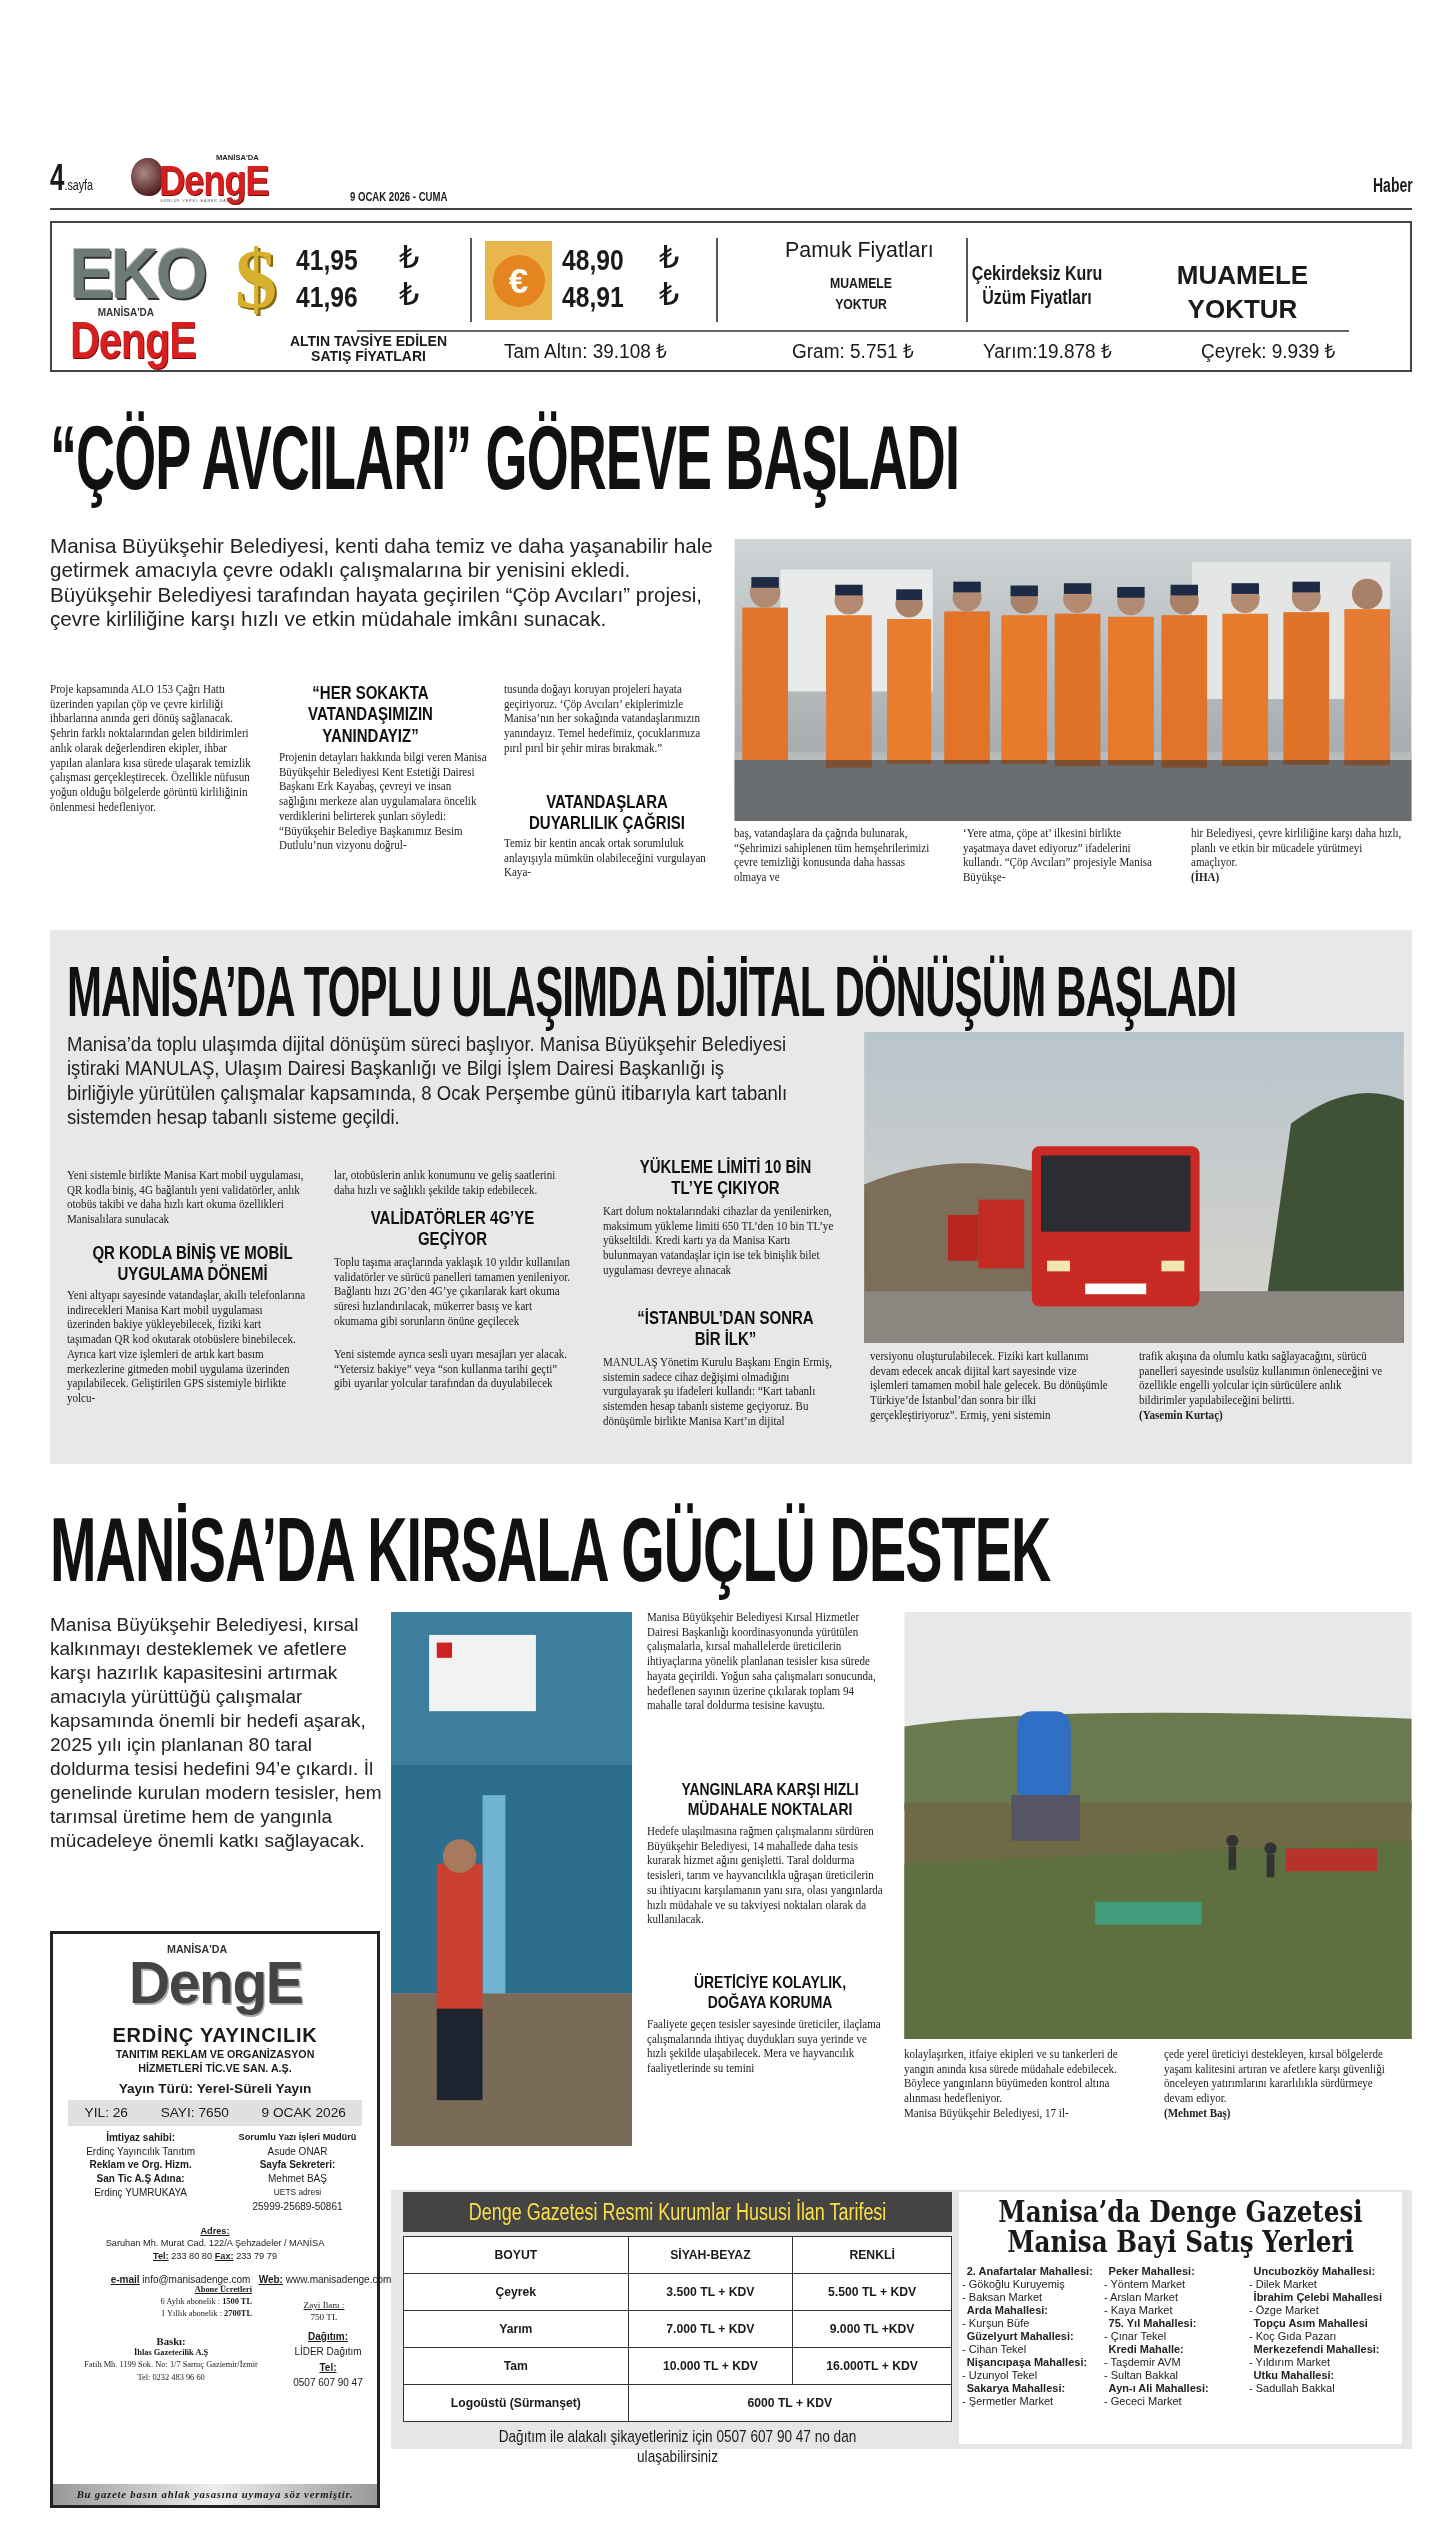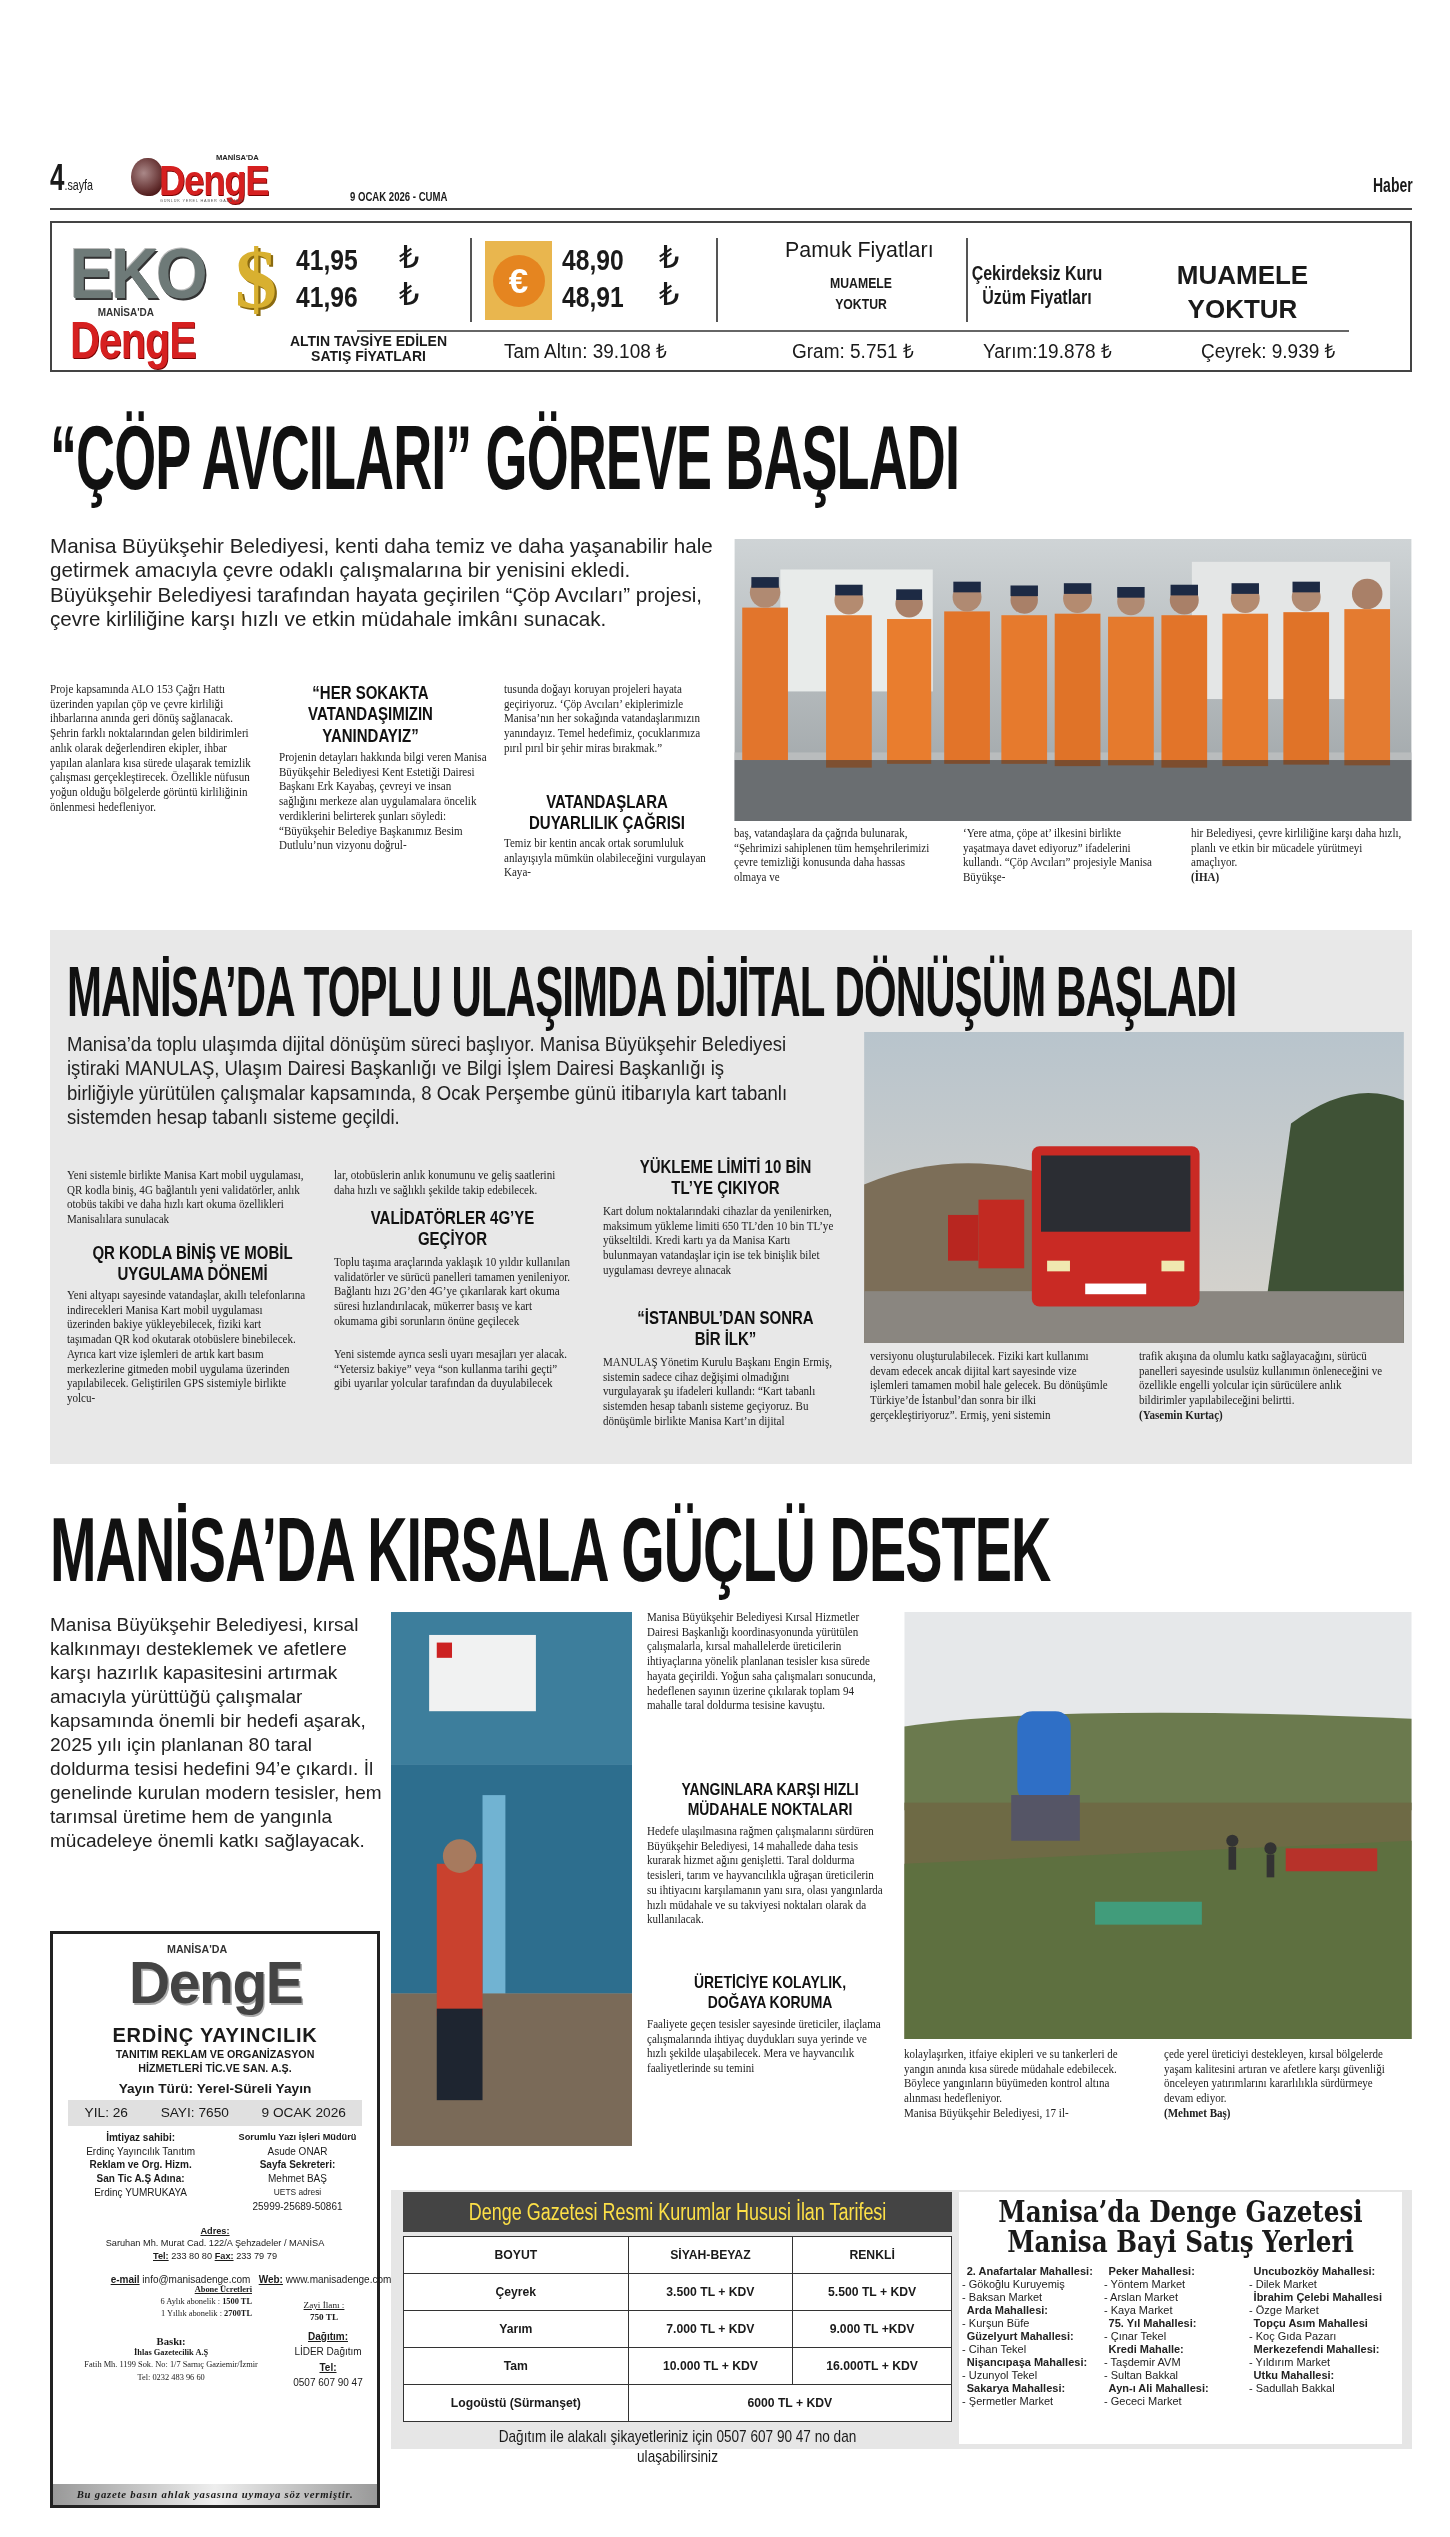--- a/index.html
+++ b/index.html
@@ -296,21 +296,21 @@
   <div class="imp-line" style="top:304px; font-size:9.2px;">Saruhan Mh. Murat Cad. 122/A Şehzadeler / MANİSA</div>
   <div class="imp-line" style="top:317px; font-size:9.2px;"><b style="text-decoration:underline;">Tel:</b> <span>233 80 80</span> <b style="text-decoration:underline;">Fax:</b> <span>233 79 79</span></div>
   <div class="imp-line" style="top:340px; font-size:10px;margin-left:36px;"><b style="text-decoration:underline;">e-mail</b> <span>info@manisadenge.com</span> &nbsp; <b style="text-decoration:underline;">Web:</b> <span>www.manisadenge.com</span></div>
   <div style="position:absolute; left:46px; top:350px; width:153px; text-align:right; font-family:Liberation Serif, serif; font-size:8.4px; line-height:12.2px;">
     <div style="font-weight:700; text-decoration:underline;">Abone Ücretleri</div>
     <div><span>6 Aylık abonelik :</span> <b>1500 TL</b></div>
     <div><span>1 Yıllık abonelik :</span> <b>2700TL</b></div>
   </div>
   <div style="position:absolute; left:229px; top:365px; width:84px; text-align:center; font-family:'Liberation Serif',serif; font-size:9.2px; line-height:12.2px;">
     <div style="text-decoration:underline;">Zayi İlanı :</div>
-    <div style="font-weight:700;">750 TL</div>
+    <div style="font-weight:400;">750 TL</div>
   </div>
   <div style="position:absolute; left:7.6px; top:401px; width:221px; text-align:center; font-family:'Liberation Serif',serif; font-size:8.4px; line-height:12.2px;">
     <div style="font-weight:700; font-size:10.7px;">Baskı:</div>
     <div style="font-weight:700;">İhlas Gazetecilik A.Ş</div>
     <div>Fatih Mh. 1199 Sok. No: 1/7 Sarnıç Gaziemir/İzmir</div>
     <div>Tel: 0232 483 96 60</div>
   </div>
   <div style="position:absolute; left:229px; top:395px; width:92px; text-align:center; font-size:10px; line-height:15.3px;">
     <div style="font-weight:700; text-decoration:underline;">Dağıtım:</div>
     <div>LİDER Dağıtım</div>

